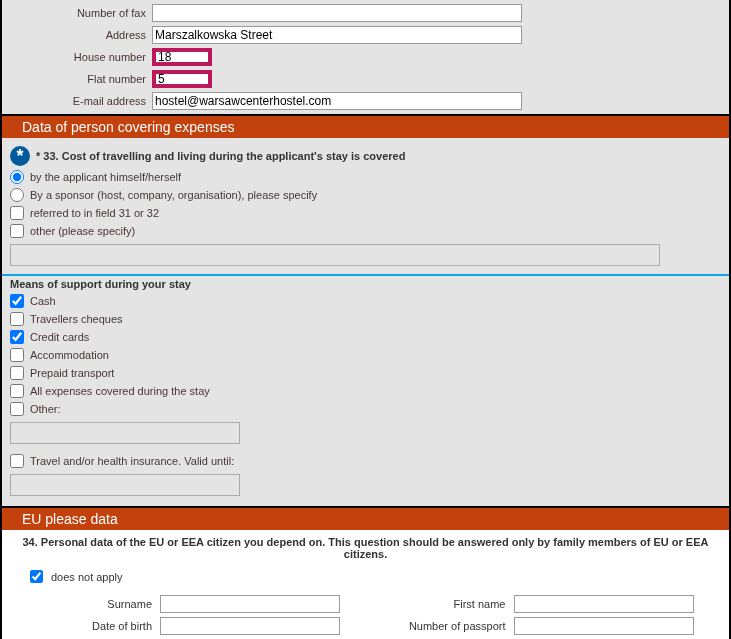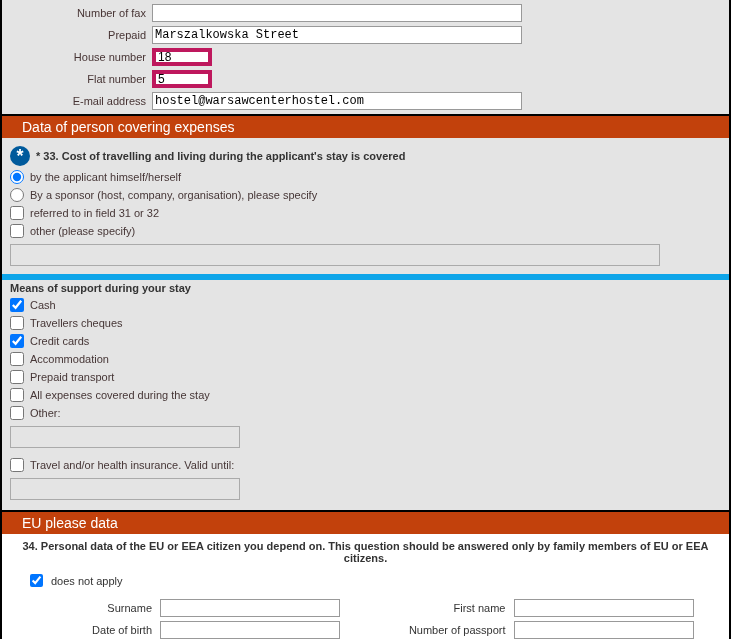--- a/index.html
+++ b/index.html
@@ -27,21 +27,21 @@
     width: 140px;
     text-align: right;
     padding-right: 6px;
     color: #473434;
   }
   input[type=text].wide {
     width: 370px;
     height: 18px;
     border: 1px solid #999;
     background: #fff;
-    font-family: Liberation Mono, monospace;
+    font-family: Liberation Sans, sans-serif;
     font-size: 12px;
     padding: 0 2px;
     box-sizing: border-box;
   }
   input[type=text].small {
     width: 60px;
     height: 18px;
     border: 4px solid #be185d;
     background: #fff;
     font-family: Verdana, Geneva, sans-serif;
@@ -116,21 +116,21 @@
     background: #e4e4e4;
     box-sizing: border-box;
   }
   .big-input.short input {
     width: 230px;
   }
   .subheading {
     font-weight: bold;
     padding: 2px 8px;
     color: #333;
-    border-top: 6px solid #0ea5e9;
+    border-top: 2px solid #0ea5e9;
   }
   .eu-body { background: #fff; padding: 6px 10px 12px 10px; }
   .grid2 {
     display: flex;
     padding: 2px 0;
   }
   .grid2 .col { display: flex; align-items: center; width: 50%; }
   .grid2 .lab { width: 140px; text-align: right; padding-right: 8px; color: #333; }
   .check-wrap { padding: 10px 6px 10px 18px; display: flex; align-items: center; }
   .check-wrap input[type=checkbox]{ margin: 0 8px 0 0; }
@@ -140,21 +140,21 @@
 <body>
 
 <div class="outer">
 
   <div class="panel">
     <div class="row">
       <div class="label-right">Number of fax</div>
       <input type="text" class="wide" value="" style="">
     </div>
     <div class="row">
-      <div class="label-right">Prepaid</div>
+      <div class="label-right">Address</div>
       <input type="text" class="wide" value="Marszalkowska Street" style="">
     </div>
     <div class="row">
       <div class="label-right">House number</div>
       <input type="text" class="small" value="18" style="">
     </div>
     <div class="row">
       <div class="label-right">Flat number</div>
       <input type="text" class="small" value="5" style="">
     </div>

